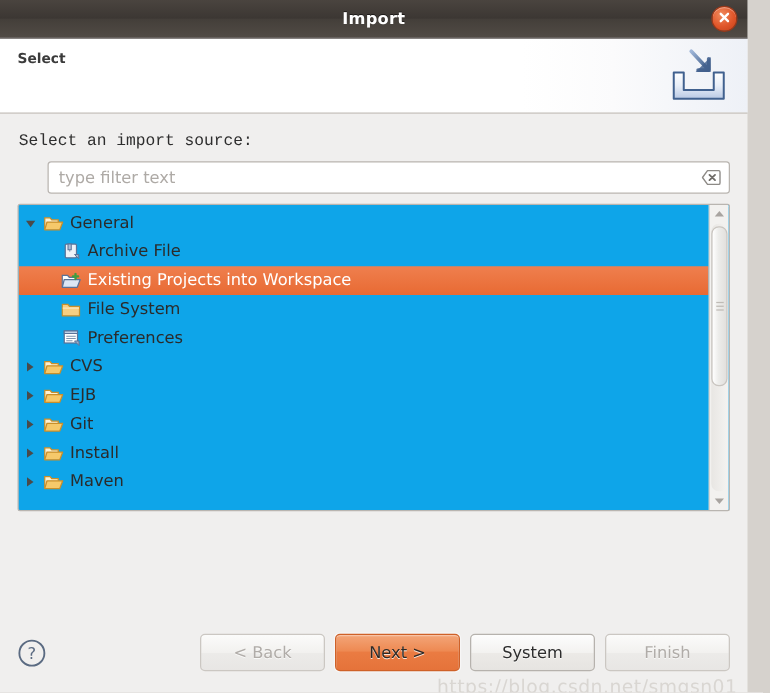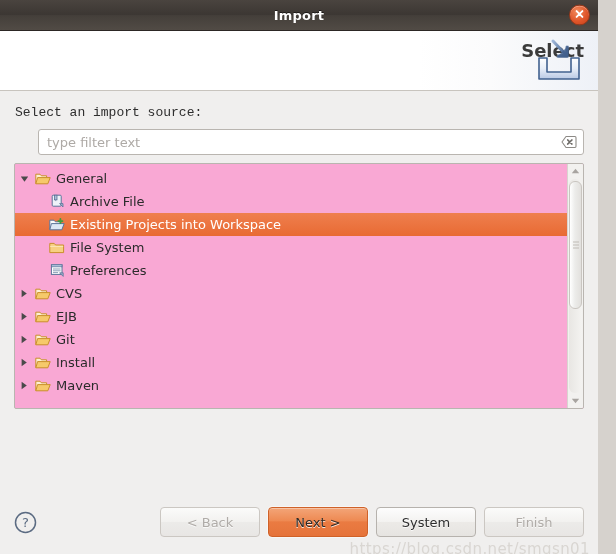--- a/index.html
+++ b/index.html
@@ -59,25 +59,24 @@
   
   .header {
     flex: 0 0 60px;
     position: relative;
     background: linear-gradient(to right, #ffffff 0%, #ffffff 70%, #fbfbfc 82%, #eef1f7 100%);
     border-bottom: 1px solid #c8c4be;
     padding: 9px 14px 0 14px;
     box-sizing: border-box;
   }
   .header-title {
-    font-size: 18px;
+    font-size: 11px;
     font-weight: bold;
     color: #3b3b3b;
     margin: 0 0 9px 0;
-    text-align: right;
   }
   .header-desc {
     font-size: 13px;
     color: #333333;
     margin: 0;
   }
   .header-icon {
     position: absolute;
     right: 10px;
     top: 4px;
@@ -130,21 +129,21 @@
     cursor: pointer;
     line-height: 0;
   }
 
   
   .tree-outer {
     margin-top: 8px;
     height: 246px;
     border: 1px solid #b9b5b0;
     border-radius: 2px;
-    background: #f9a8d4;
+    background: #0ea5e9;
     box-sizing: border-box;
     display: flex;
     overflow: hidden;
   }
   .tree {
     flex: 1 1 auto;
     overflow: hidden;
     padding-top: 3px;
     box-sizing: border-box;
   }

